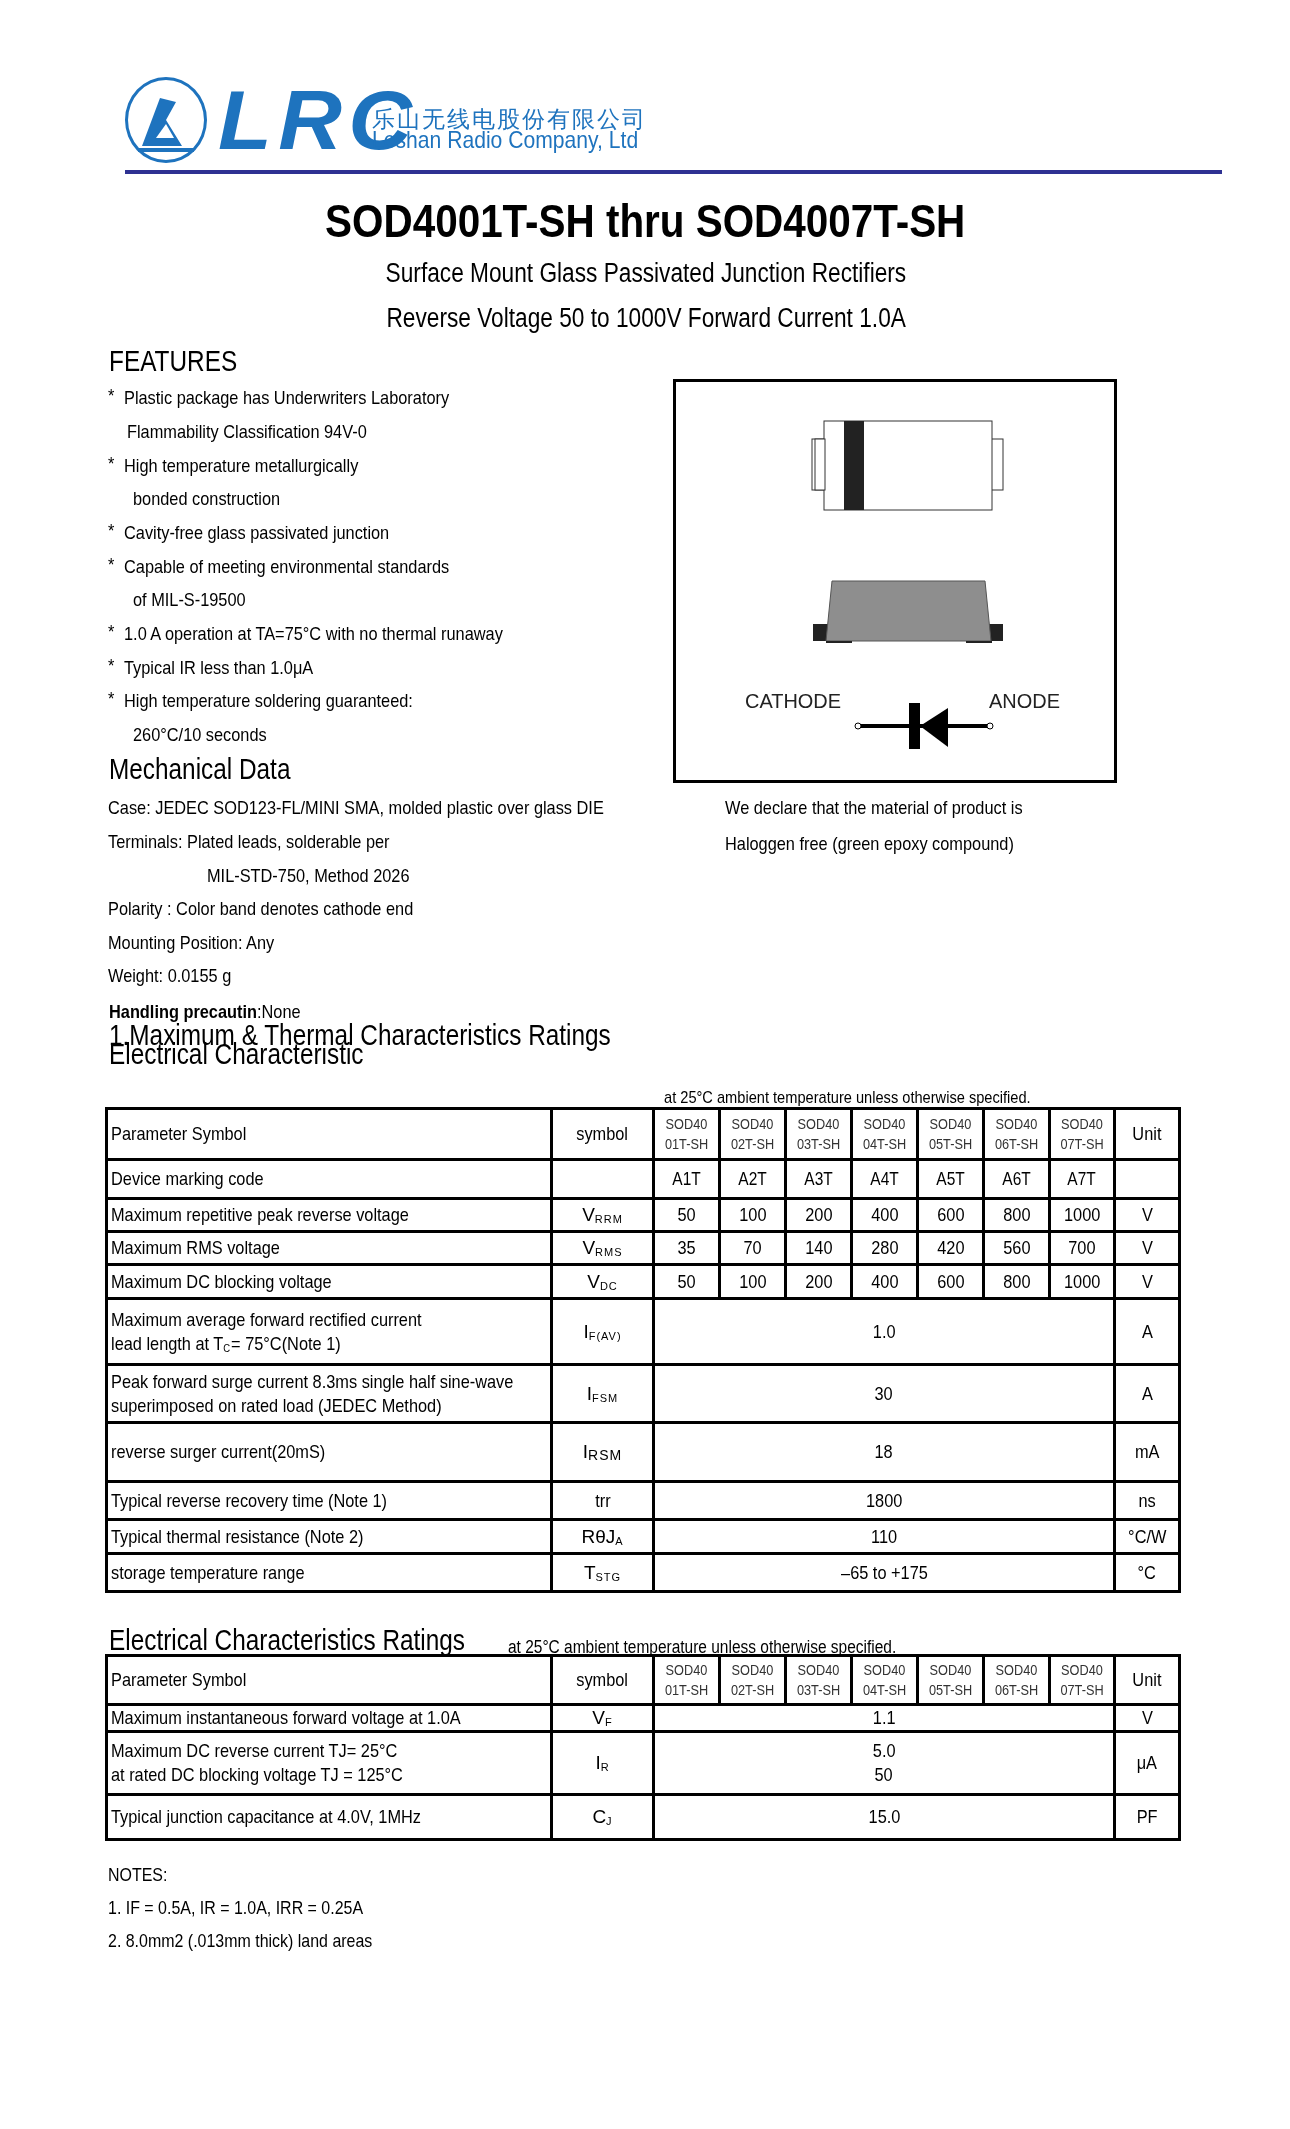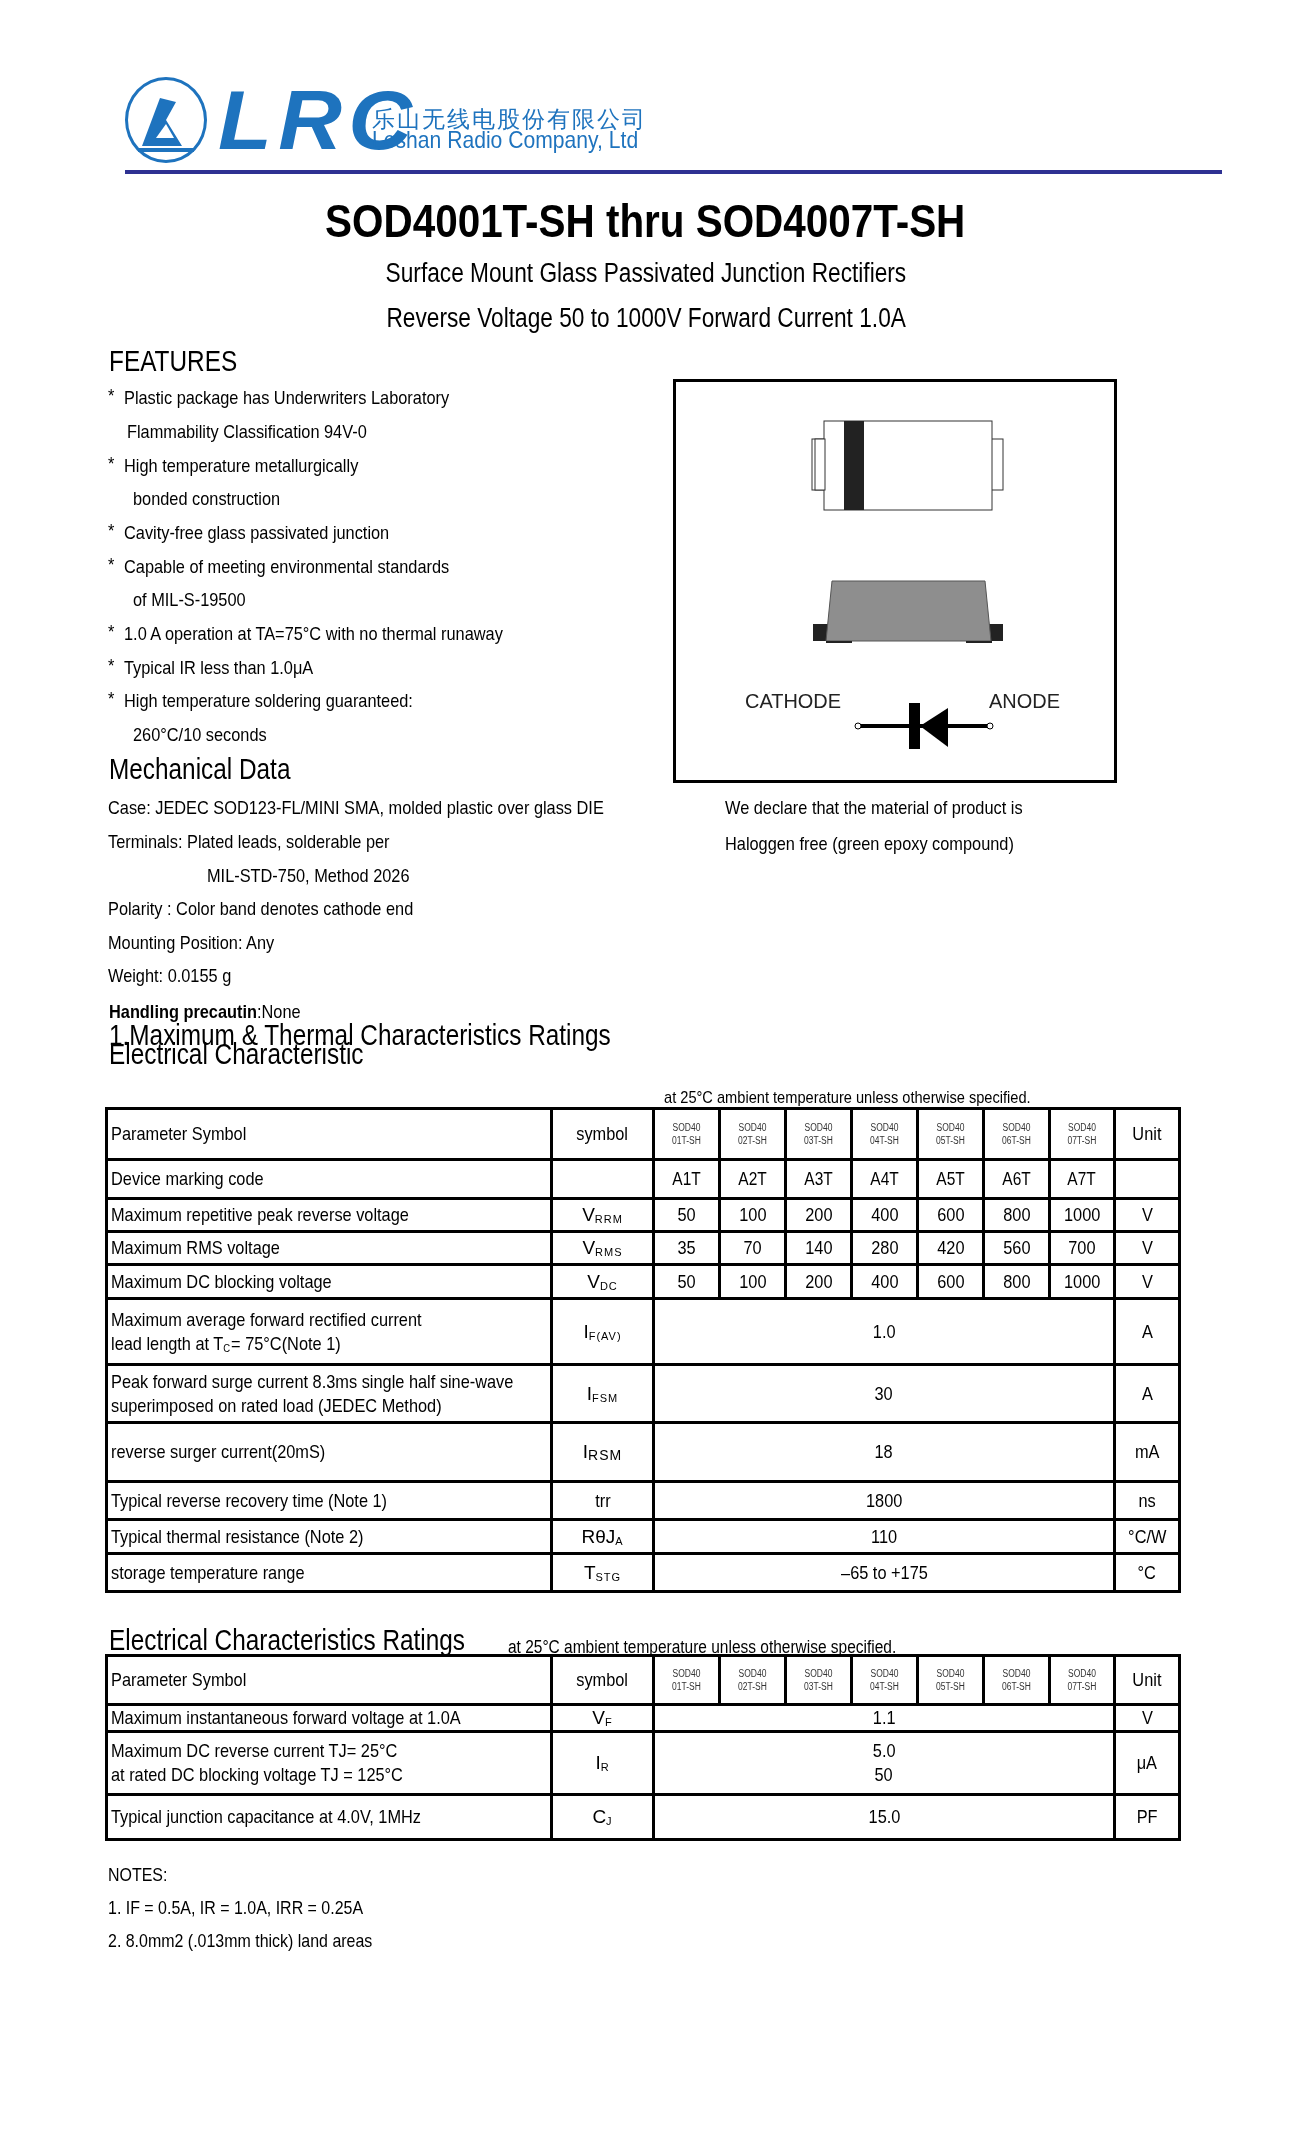--- a/index.html
+++ b/index.html
@@ -34,21 +34,21 @@
          border: 3px solid #000; box-sizing: border-box; background: #fff; }
   .fig .lbl { position: absolute; font-size: 21px; color: #222; transform: scaleX(0.95); transform-origin: left top; }
 
   
   table.spec { position: absolute; left: 105px; border-collapse: collapse; table-layout: fixed; }
   table.spec td { border: 3px solid #000; padding: 0 3px; font-size: 19px; vertical-align: middle; line-height: 1.25; overflow: hidden; }
   table.spec td.p { text-align: left; }
   table.spec td.c { text-align: center; }
   table.spec td .sq { display: inline-block; transform: scaleX(0.86); transform-origin: left center; white-space: nowrap; }
   table.spec td.c .sq { transform-origin: center center; }
-  table.spec td.dev { font-size: 10px; color: #333; line-height: 1.35; padding: 0; }
+  table.spec td.dev { font-size: 15px; color: #333; line-height: 1.35; padding: 0; }
   table.spec td.dev div { transform: scaleX(0.85); }
   table.spec td.mk { font-size: 18px; }
   sub.s { font-size: 11px; vertical-align: -2px; letter-spacing: 1px; }
   .sub-note { font-size: 17px; transform: scaleX(0.86); transform-origin: left bottom; display: inline-block; }
   .notes { font-size: 19px; transform: scaleX(0.84); transform-origin: left top; }
 </style>
 </head>
 <body>
 
 <div>

